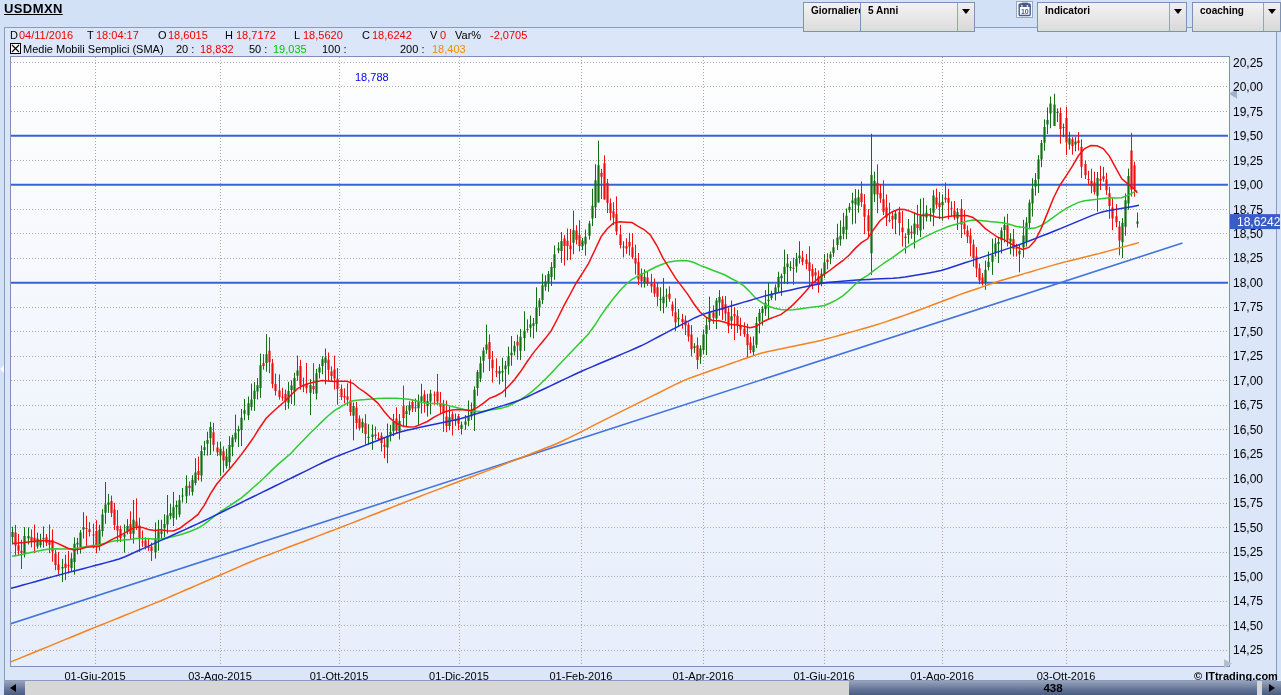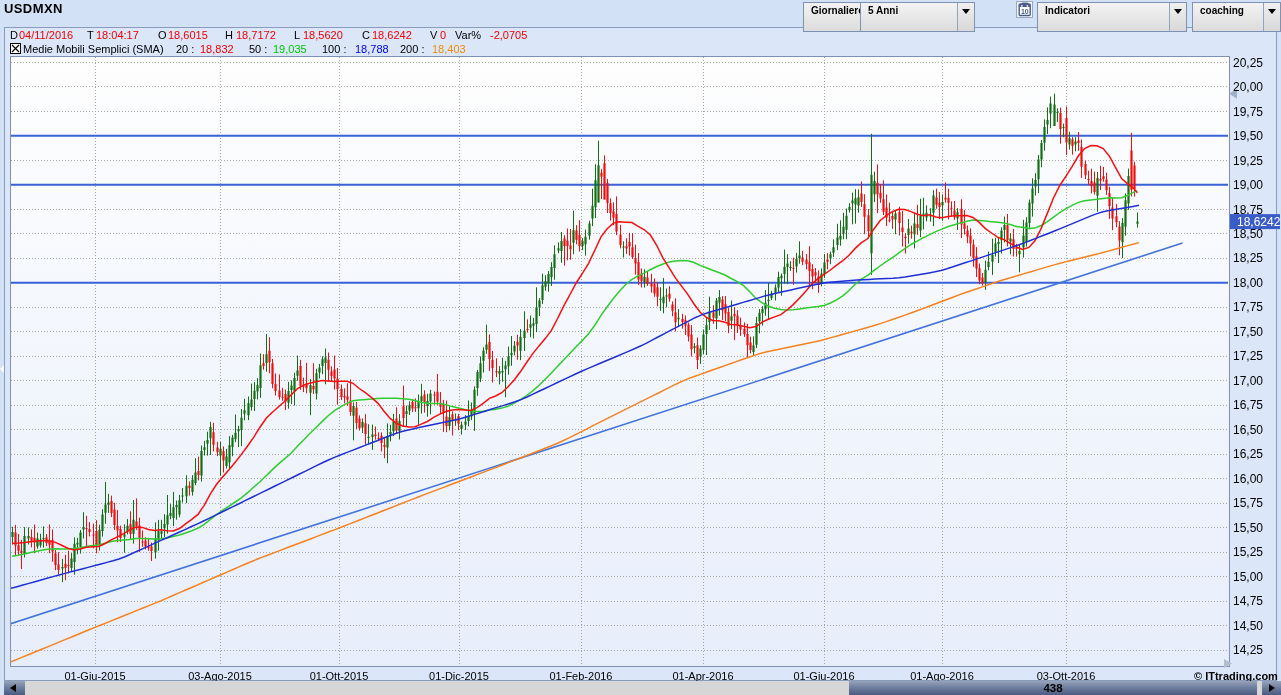--- a/index.html
+++ b/index.html
@@ -1,27 +1,27 @@
 <!DOCTYPE html>
 <html><head>
 <meta charset="utf-8">
 <style>
 * { margin:0; padding:0; box-sizing:border-box; }
 html,body { width:1281px; height:695px; overflow:hidden; background:#d3e1f6; font-family:"Liberation Sans",sans-serif; position:relative; }
-.title { position:absolute; left:4px; top:1px; font-size:13px; font-weight:bold; color:#000; letter-spacing:.4px; }
+.title { position:absolute; left:4px; top:1px; font-size:13px; font-weight:bold; color:#000; letter-spacing:.4px;text-decoration:underline; }
 .combo { position:absolute; top:2px; height:30px; border:1px solid #7d91b4; background:linear-gradient(#f3f3f3,#dcdcdc); font-size:10px; font-weight:bold; color:#000; line-height:16px; padding-left:7px; }
 .combo .arr { position:absolute; right:0; top:0; bottom:0; width:17px; border-left:1px solid #93a4c0; background:linear-gradient(#f0f0f0,#d8d8d8); }
 .combo .arr:before { content:""; position:absolute; left:4px; top:6px; border:4px solid transparent; border-top:5px solid #000; }
 .cal { position:absolute; left:1016px; top:1px; width:17px; height:17px; border:1px solid #9aa7c0; background:#f4f7fc; }
 .container { position:absolute; left:4px; top:27px; width:1273px; height:654px; border:1px solid #8a9cbe; background:#dbe6f9; }
 .l1 { position:absolute; left:0; top:29px; font-size:11px; color:#000; }
 .l1 span, .l2 span { position:absolute; white-space:nowrap; }
 .red { color:#ef0000; }
 .grn { color:#00c900; }
-.blu { color:#0000f0; }
+.blu { color:#0000f0;margin-top:28px; }
 .org { color:#f08c00; }
 .l2 { position:absolute; left:0; top:42.5px; font-size:11px; color:#000; }
 .chk { position:absolute; left:10px; top:43px; width:11px; height:11px; border:1px solid #000; background:#fff; }
 .chk svg { display:block; }
 .copy { position:absolute; left:1194px; top:670px; font-size:11px; font-weight:bold; color:#000; white-space:nowrap; }
 .sb { position:absolute; left:0px; top:681px; width:1281px; height:14px; background:#d3e1f6; }
 .sbtrack { position:absolute; left:4px; top:0; width:1277px; height:14px; background:#d6d6d6; }
 .sbbtn { position:absolute; top:0; height:14px; background:linear-gradient(#97a3b8,#67789a 55%,#4a5c80); }
 .sbthumb { position:absolute; left:849px; top:0; width:408px; height:14px; background:linear-gradient(#97a3b8,#67789a 55%,#4a5c80); text-align:center; font-size:11.5px; font-weight:bold; color:#000; line-height:14px; }
 .tri-l { position:absolute; left:6px; top:3px; width:0; height:0; border:4px solid transparent; border-right:6px solid #000; border-left:0; }

